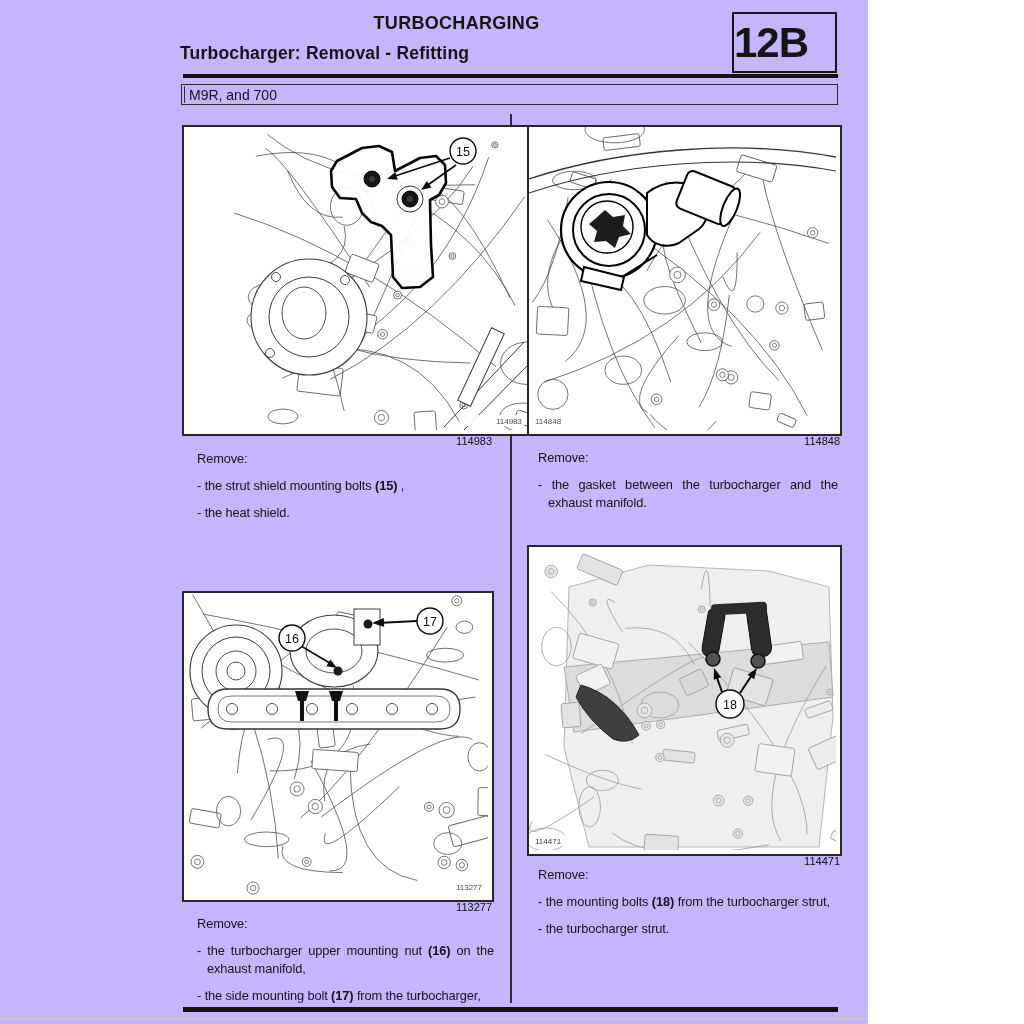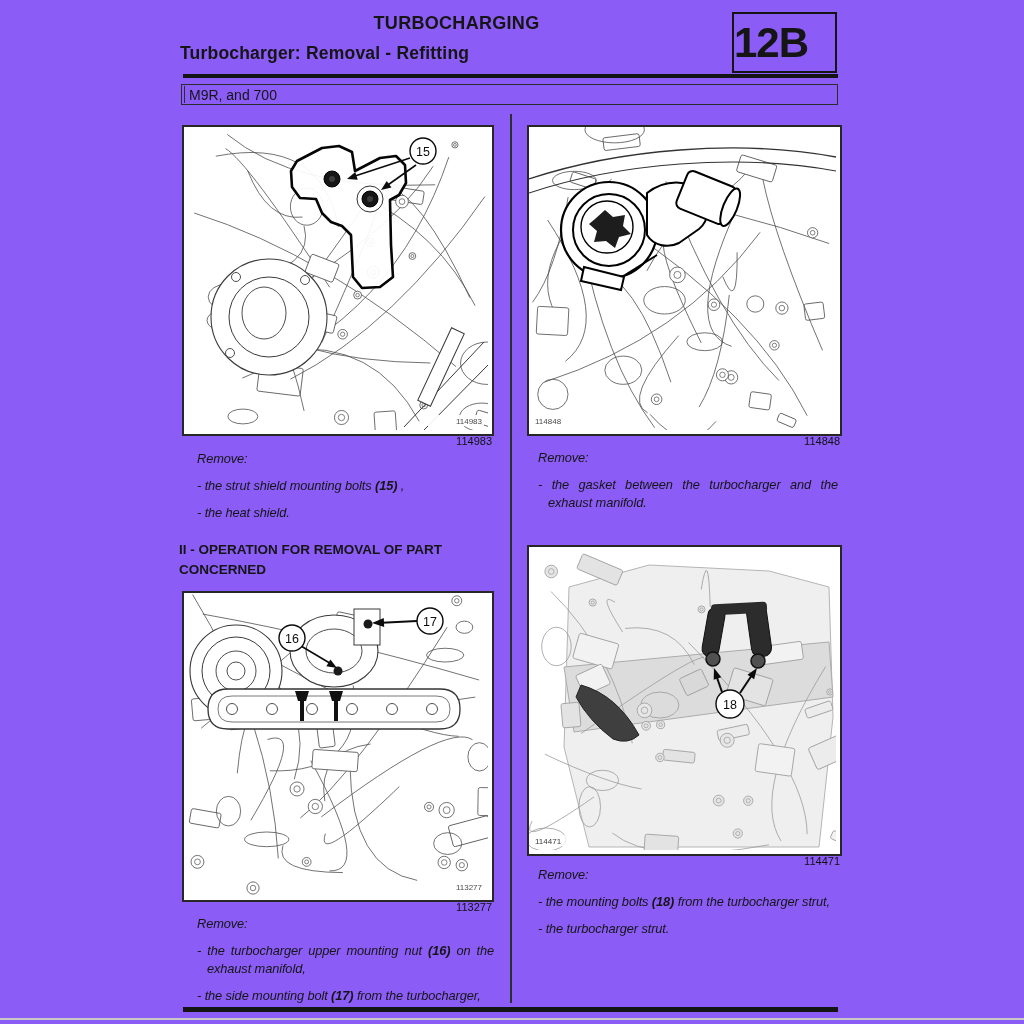--- a/index.html
+++ b/index.html
@@ -1,16 +1,16 @@
 <!DOCTYPE html>
 <html><head>
 <meta charset="utf-8">
 <style>
   html,body{margin:0;padding:0;background:#ffffff;}
-  .page{position:relative;width:1024px;height:1024px;background:#8b5cf6;
+  .page{position:relative;width:868px;height:1024px;background:#c4b5fd;
         font-family:"Liberation Sans",sans-serif;color:#151515;overflow:hidden;}
   .abs{position:absolute;}
 
   
   .doc-title{left:180px;top:13px;width:553px;text-align:center;
              font-size:18px;font-weight:bold;letter-spacing:.3px;}
   .doc-subtitle{left:180px;top:43px;width:553px;text-align:left;
              font-size:17.5px;font-weight:bold;letter-spacing:.2px;}
   .code-box{left:732px;top:12px;width:101px;height:57px;border:2px solid #141414;
             display:flex;align-items:center;justify-content:flex-start;}
@@ -19,32 +19,32 @@
   .model-box{left:181px;top:84px;width:655px;height:19px;border:1px solid #2c2c2c;}
   .model-box .inner-tick{position:absolute;left:2px;top:1px;bottom:1px;width:1px;background:#2c2c2c;}
   .model-box span{position:absolute;left:7px;top:2px;font-size:14px;}
 
   
   .divider{left:510px;top:114px;width:2px;height:889px;background:#2e2e2e;}
 
   
   .fig{border:2px solid #272727;background:#fff;overflow:hidden;}
   .fig svg{display:block;}
-  .f1{left:182px;top:125px;width:308px;height:307px;}
+  .f1{left:182px;top:125px;width:308px;height:307px;padding-left:40px;}
   .f2{left:527px;top:125px;width:311px;height:307px;}
   .f3{left:182px;top:591px;width:308px;height:307px;}
   .f4{left:527px;top:545px;width:311px;height:307px;}
   .fig-label{font-size:11px;text-align:right;color:#111;}
   .fl1{left:182px;top:435px;width:310px;}
   .fl2{left:527px;top:435px;width:313px;}
   .fl3{left:182px;top:901px;width:310px;}
   .fl4{left:527px;top:855px;width:313px;}
 
   
-  .tblock{font-size:12.8px;line-height:17.5px;letter-spacing:-.1px;font-style:italic;}
+  .tblock{font-size:12.8px;line-height:17.5px;letter-spacing:-.1px;}
   .tblock p{margin:0 0 9.5px 0;}
   .bullet{padding-left:10px;text-indent:-10px;}
   .just{text-align:justify;}
   .nw{white-space:nowrap;}
   .b1{left:197px;top:450px;width:292px;}
   .b2{left:538px;top:449px;width:300px;}
   .b3{left:197px;top:915px;width:297px;}
   .b4{left:538px;top:866px;width:302px;}
   .heading-ii{left:179px;top:540px;width:280px;font-size:13.5px;font-weight:bold;line-height:20px;}
 
@@ -235,21 +235,20 @@
     <p>Remove:</p>
     <p class="bullet nw"><span>- </span><span>the strut shield mounting bolts </span><b>(15)</b><span> ,</span></p>
     <p class="bullet"><span>- </span><span>the heat shield.</span><b></b><span></span></p>
   </div>
 
   <div class="abs tblock b2">
     <p>Remove:</p>
     <p class="bullet just"><span>- </span><span>the gasket between the turbocharger and the exhaust manifold.</span><b></b><span></span></p>
   </div>
 
-  <div class="abs heading-ii">II - OPERATION FOR REMOVAL OF PART CONCERNED</div>
 
   <div class="abs fig f3">
     <svg width="304" height="303" viewBox="0 0 304 303">
       <g id="fill3">
           <path d="M145.5,277.9 Q188.1,279.0 126.8,167.6" fill="none" stroke="#4e4e4e" stroke-width="0.8"></path>
           <path d="M66.9,227.2 Q122.5,133.8 83.5,146.5" fill="none" stroke="#4e4e4e" stroke-width="0.8"></path>
           <path d="M140.8,208.2 Q132.5,158.4 186.5,151.0" fill="none" stroke="#4e4e4e" stroke-width="0.8"></path>
           <path d="M137.3,223.9 Q262.2,129.0 288.5,146.7" fill="none" stroke="#4e4e4e" stroke-width="0.8"></path>
           <path d="M105.9,60.1 Q58.6,101.2 17.2,135.2" fill="none" stroke="#4e4e4e" stroke-width="0.8"></path>
           <path d="M215.3,193.6 Q130.8,275.0 141.4,240.6" fill="none" stroke="#4e4e4e" stroke-width="0.8"></path>

